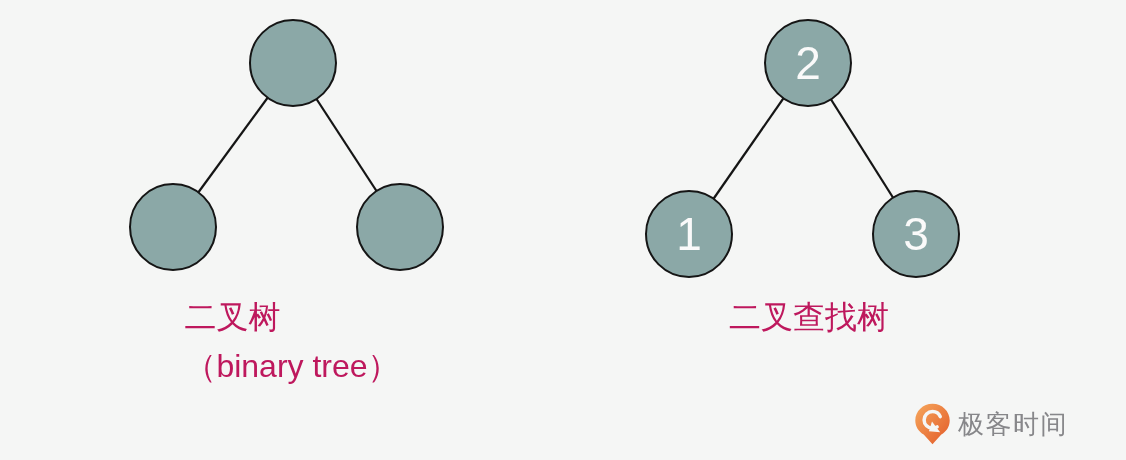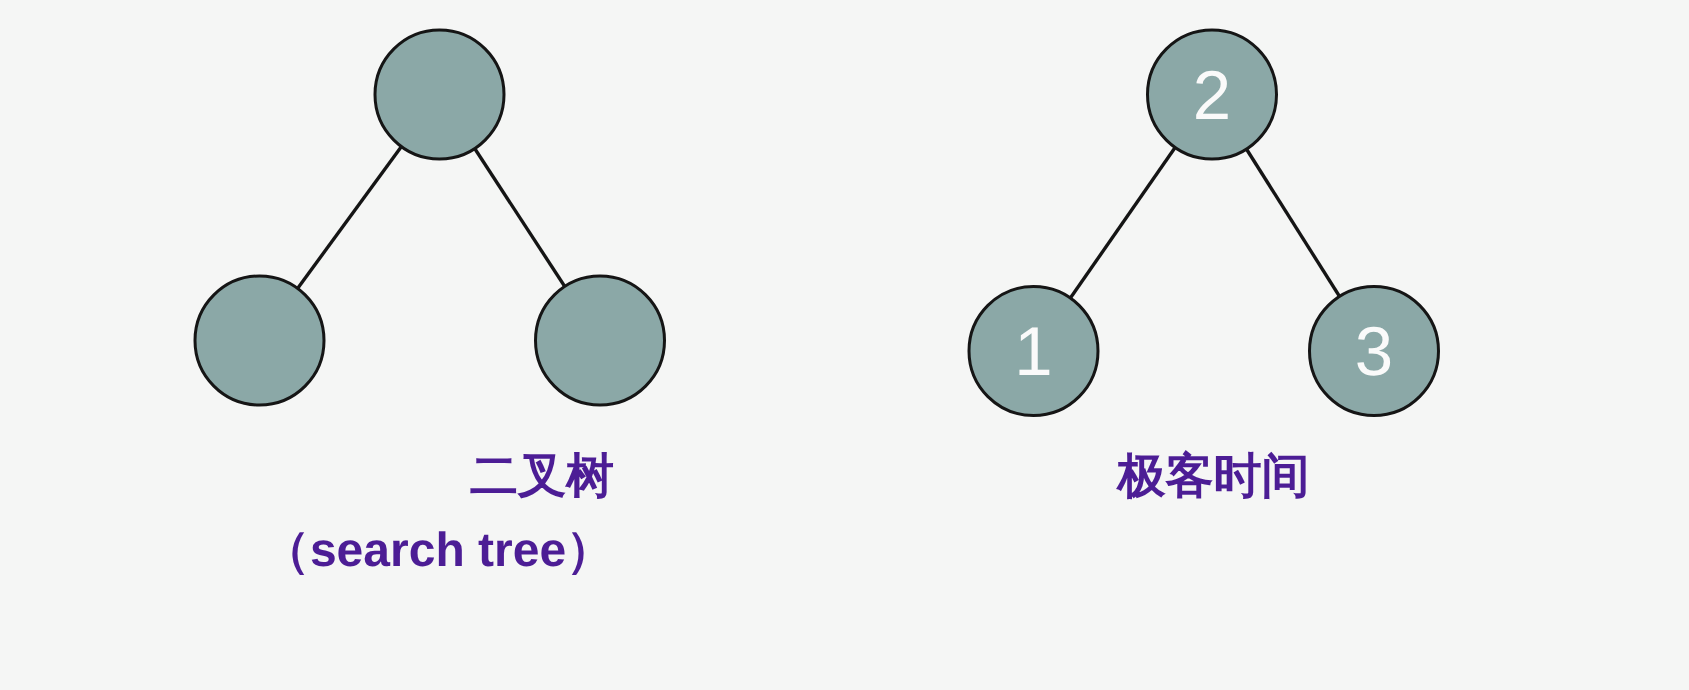--- a/index.html
+++ b/index.html
@@ -32,25 +32,25 @@
     z-index:2;
     display:flex;align-items:center;justify-content:center;
     color:#fafafa;
     font-size:46px;
     line-height:1;
     font-weight:400;
   }
   .caption{
     position:absolute;
     transform:translateX(-50%);
-    text-align:right;
-    font-weight:700;
+    text-align:left;
+    font-weight:400;
     font-size:32px;
     line-height:49px;
-    color:#4c1d95;
+    color:#be185d;
     white-space:nowrap;
     z-index:2;
   }
   .logo{
     position:absolute;
     top:403px;
     right:58px;
     display:flex;
     align-items:center;
     gap:7px;
@@ -82,31 +82,45 @@
     </div>
   <div class="node" style="left:129px;top:183px;">
       <span></span>
     </div>
   <div class="node" style="left:356px;top:183px;">
       <span></span>
     </div>
 
   <div class="caption" style="left:292px;top:293px;">
     <div>二叉树</div>
-    <div>（search tree）</div>
+    <div>（binary tree）</div>
   </div>
 
   <div class="node" style="left:764px;top:19px;">
       <span>2</span>
     </div>
   <div class="node" style="left:645px;top:190px;">
       <span>1</span>
     </div>
   <div class="node" style="left:872px;top:190px;">
       <span>3</span>
     </div>
 
   <div class="caption" style="left:809px;top:293px;">
-    <div>极客时间</div>
+    <div>二叉查找树</div>
   </div>
 
+  <div class="logo">
+    <svg class="logo-icon" width="37" height="42" viewBox="0 0 36 41" xmlns="http://www.w3.org/2000/svg">
+      <defs>
+        <linearGradient id="gt-grad" x1="0" y1="0" x2="1" y2="1">
+          <stop offset="0" stop-color="#f6a75c"></stop>
+          <stop offset="1" stop-color="#e25a28"></stop>
+        </linearGradient>
+      </defs>
+      <path fill="url(#gt-grad)" d="M18 0.8 C8.7 0.8 1.2 8.1 1.2 17.1 C1.2 23.3 4.7 28.2 9.4 30.8 L18 40.2 L26.6 30.8 C31.3 28.2 34.8 23.3 34.8 17.1 C34.8 8.1 27.3 0.8 18 0.8 Z"></path>
+      <circle cx="18" cy="16.5" r="8.2" fill="none" stroke="#f5f6f5" stroke-width="3.4" stroke-dasharray="40 12" stroke-dashoffset="-8" stroke-linecap="round"></circle>
+      <polygon fill="#f5f6f5" points="17.5,18 25.5,28.5 14.5,27.5"></polygon>
+    </svg>
+    <span class="logo-text">极客时间</span>
+  </div>
 
 </div>
 
 </body></html>

